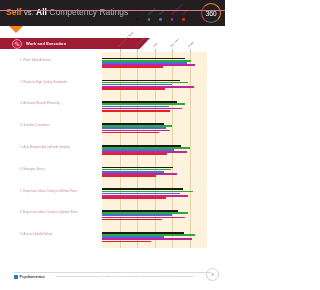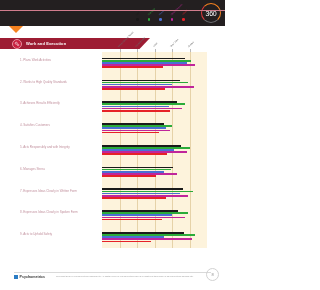--- a/index.html
+++ b/index.html
@@ -165,20 +165,26 @@
     width:13px;height:13px;border-radius:50%;
     border:0.6px solid #d2d2d2;box-sizing:border-box;
     display:flex;align-items:center;justify-content:center;
     color:#8c8c8c;font-size:4px;
   }
 </style>
 </head>
 <body>
 
 <div class="header">
+  <div class="title">
+    <span class="b-self">Self</span>
+    <span class="vs">vs.</span>
+    <span class="b-all">All</span>
+    <span class="rest">Competency Ratings</span>
+  </div>
 
   <div class="hdr-legend">
       <div class="hdr-leg-item" style="left: 0px;">
         <div class="hdr-leg-txt" style="color: rgb(26, 26, 26);">Self</div>
         <div class="hdr-leg-dot" style="background: rgb(26, 26, 26);"></div>
       </div>
       <div class="hdr-leg-item" style="left: 11.5px;">
         <div class="hdr-leg-txt" style="color: rgb(43, 171, 58);">Manager</div>
         <div class="hdr-leg-dot" style="background: rgb(43, 171, 58);"></div>
       </div>

